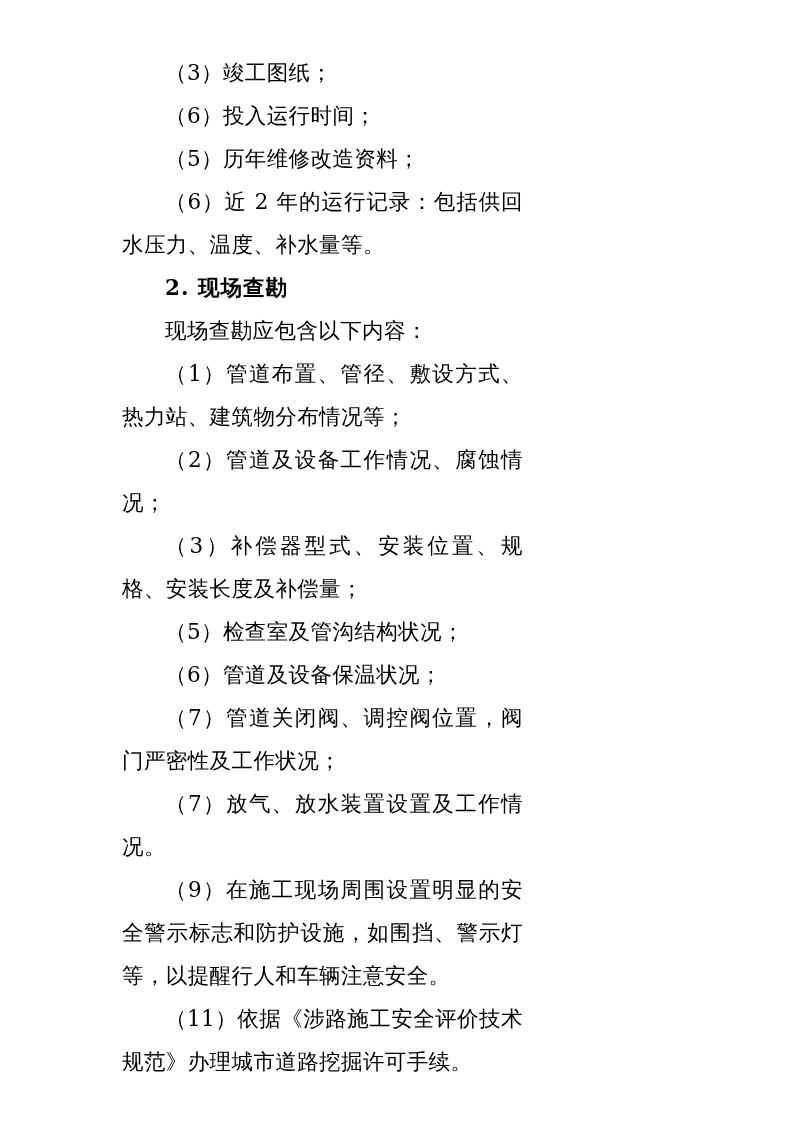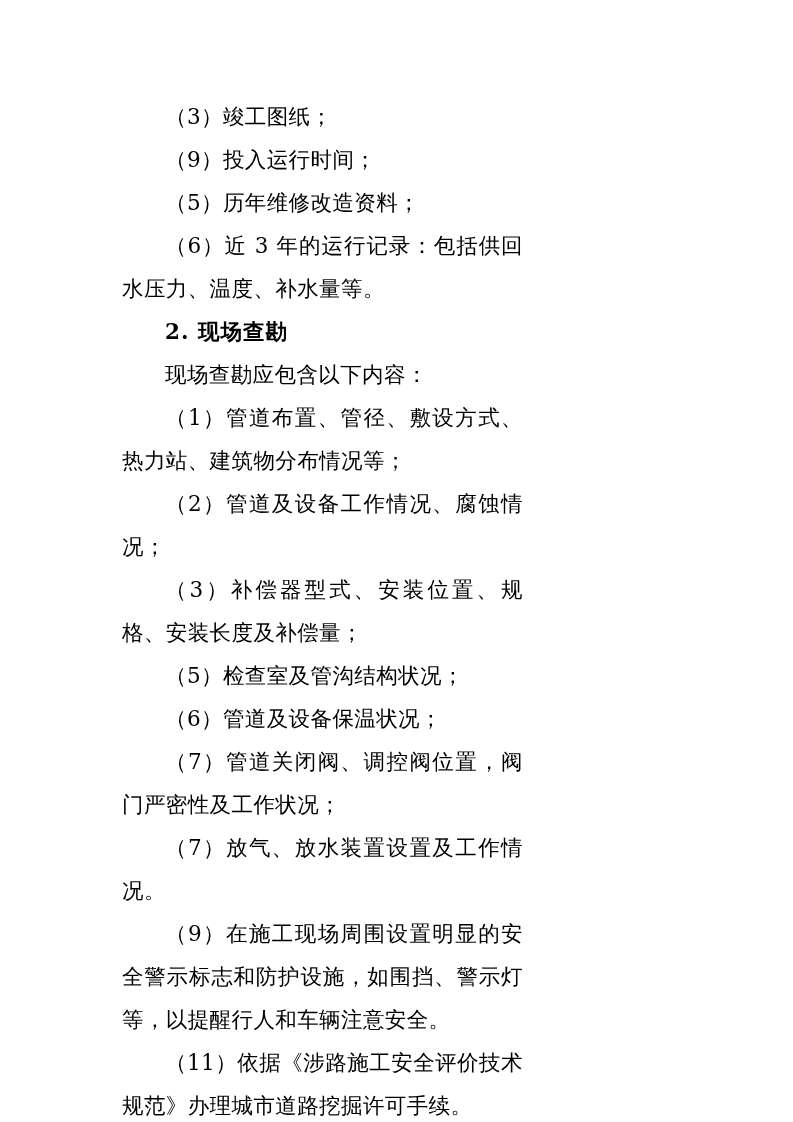--- a/index.html
+++ b/index.html
@@ -15,21 +15,21 @@
     position: relative;
     overflow: hidden;
   }
   .page {
     position: absolute;
     left: 0;
     top: 0;
     width: 628px;
     height: 1122px;
     box-sizing: border-box;
-    padding: 95px 105px 60px 122px;
+    padding: 51px 105px 60px 122px;
   }
   .doc-body {
     font-size: 21.5px;
     line-height: 43px;
   }
   p {
     margin: 0;
     text-align: justify;
     text-justify: inter-ideograph;
     letter-spacing: 0.4px;
@@ -43,23 +43,23 @@
     letter-spacing: 1px;
   }
 </style>
 </head>
 <body>
 
 <div class="page">
   <div class="doc-body">
 
     <p class="indent">（3）竣工图纸；</p>
-    <p class="indent">（9）投入运行时间；</p>
+    <p class="indent">（6）投入运行时间；</p>
     <p class="indent">（5）历年维修改造资料；</p>
-    <p class="indent">（6）近 3 年的运行记录：包括供回水压力、温度、补水量等。</p>
+    <p class="indent">（6）近 2 年的运行记录：包括供回水压力、温度、补水量等。</p>
     <p class="heading">2. 现场查勘</p>
     <p class="indent">现场查勘应包含以下内容：</p>
     <p class="indent">（1）管道布置、管径、敷设方式、热力站、建筑物分布情况等；</p>
     <p class="indent">（2）管道及设备工作情况、腐蚀情况；</p>
     <p class="indent">（3）补偿器型式、安装位置、规格、安装长度及补偿量；</p>
     <p class="indent">（5）检查室及管沟结构状况；</p>
     <p class="indent">（6）管道及设备保温状况；</p>
     <p class="indent">（7）管道关闭阀、调控阀位置，阀门严密性及工作状况；</p>
     <p class="indent">（7）放气、放水装置设置及工作情况。</p>
     <p class="indent">（9）在施工现场周围设置明显的安全警示标志和防护设施，如围挡、警示灯等，以提醒行人和车辆注意安全。</p>

